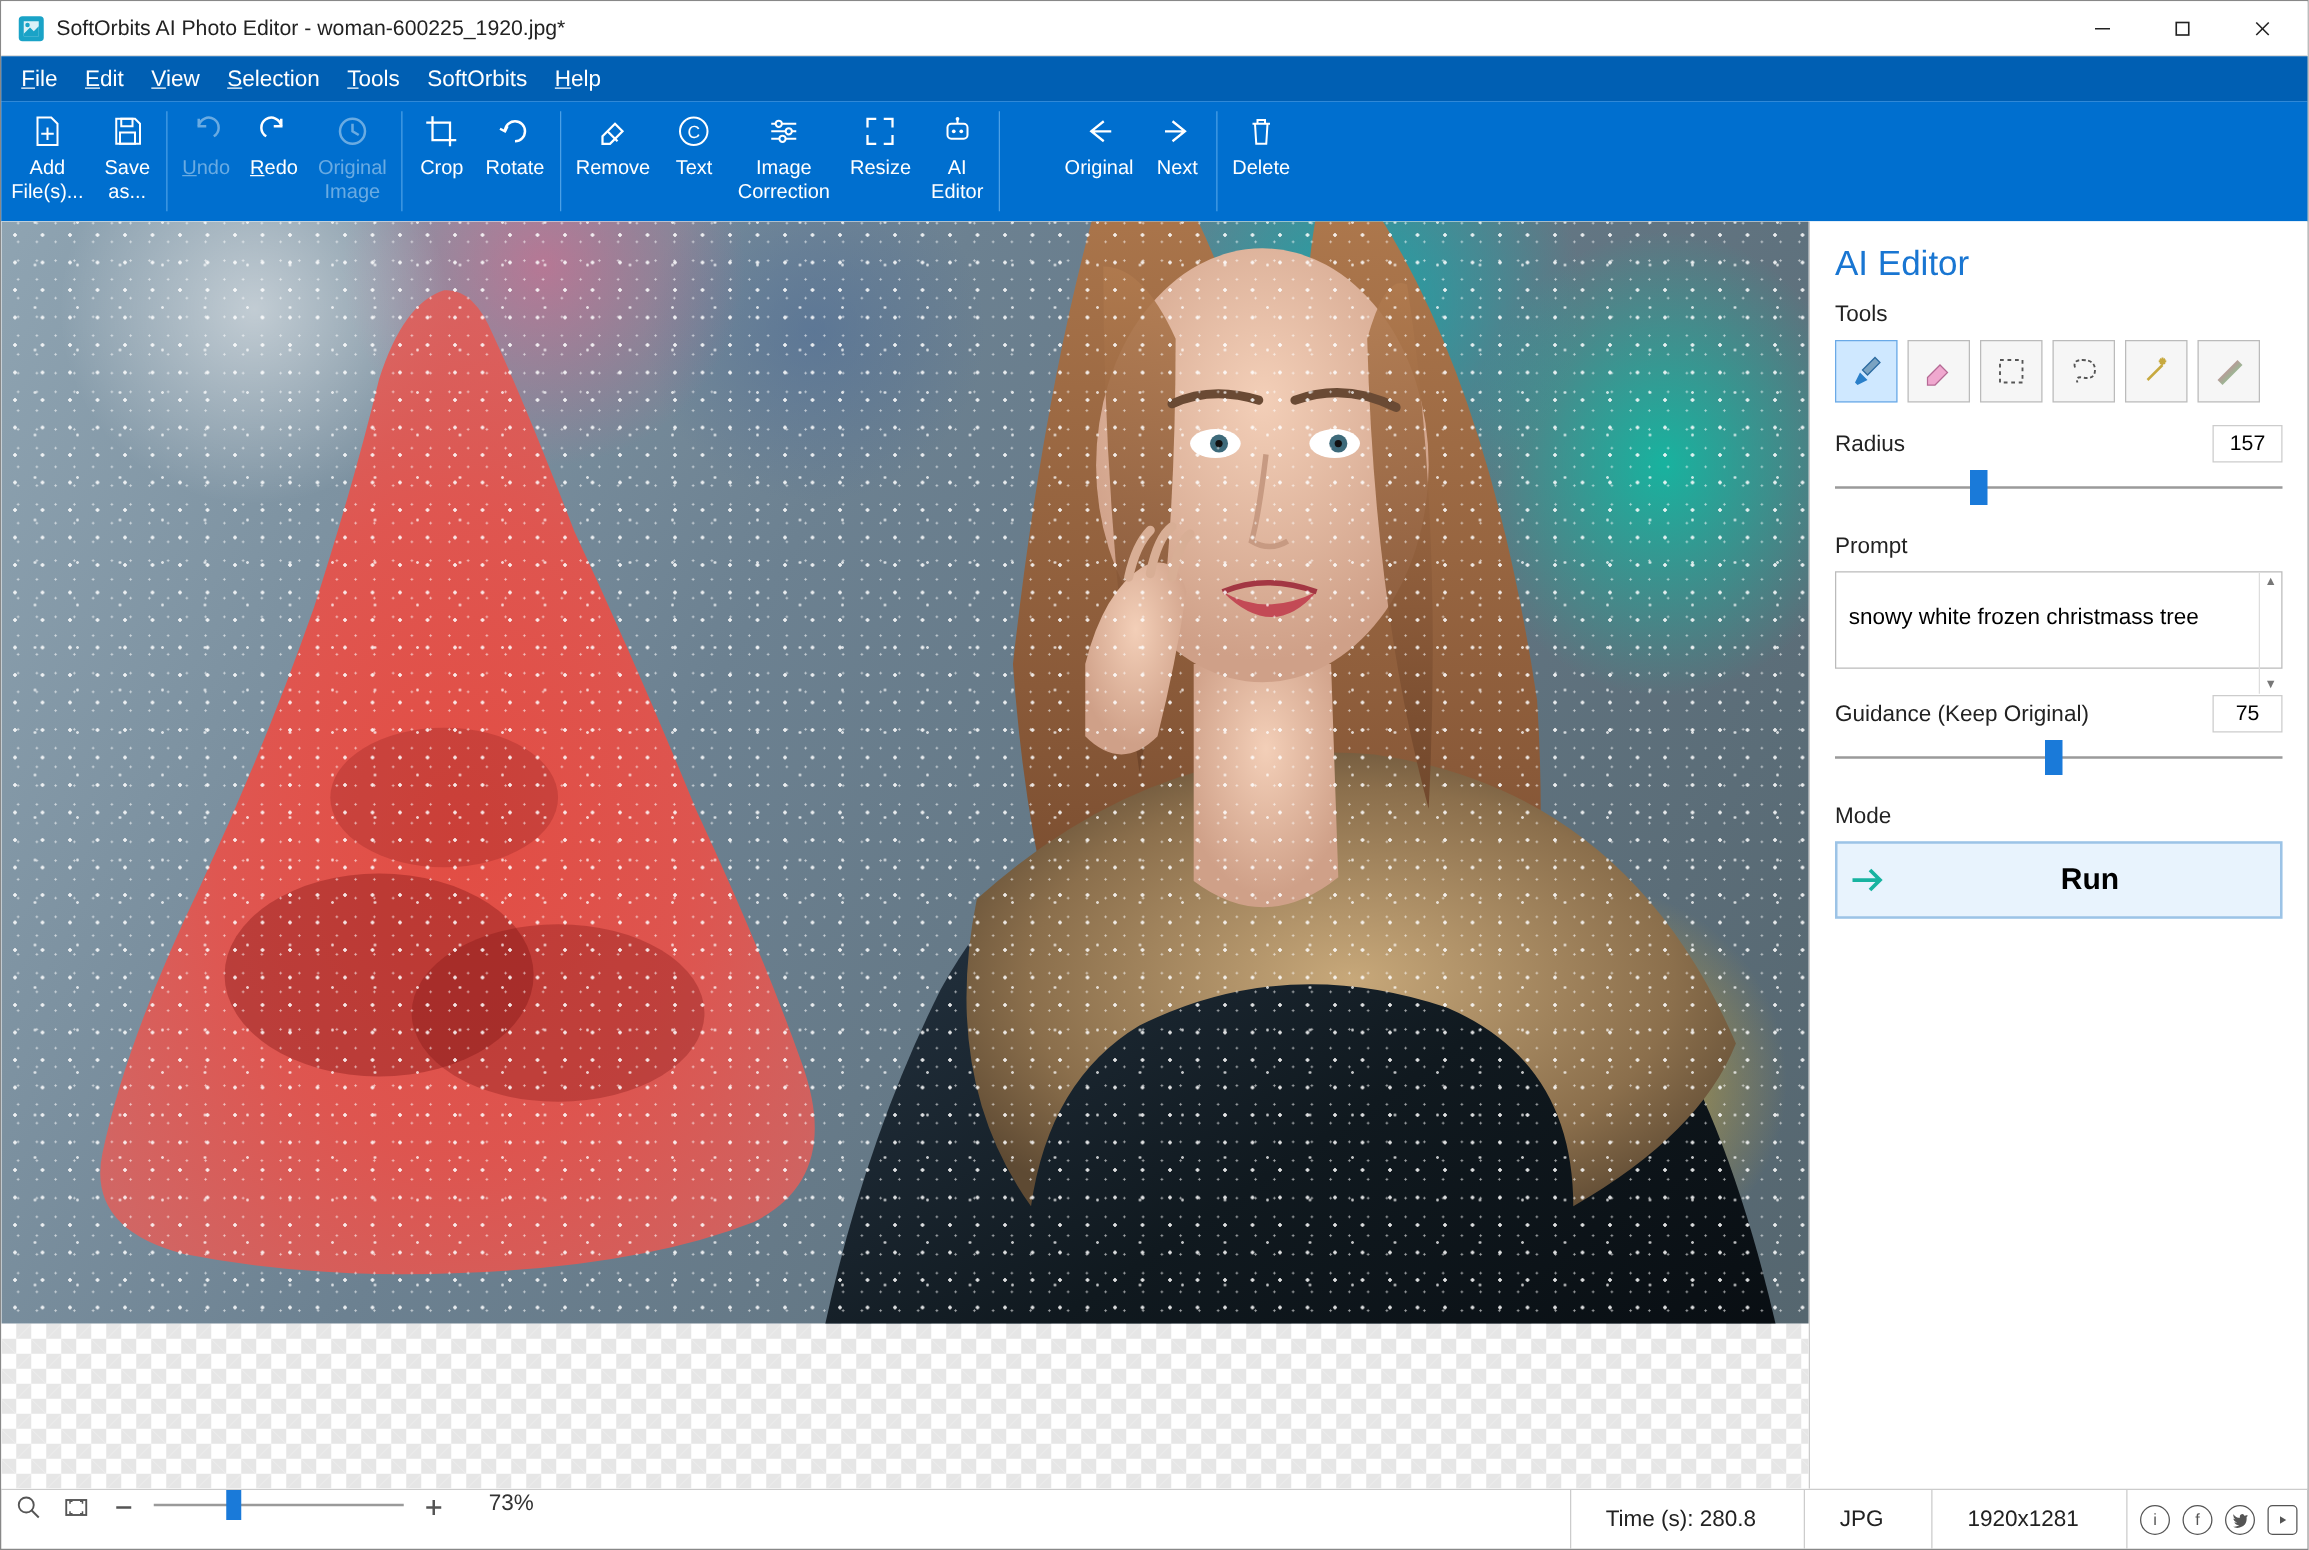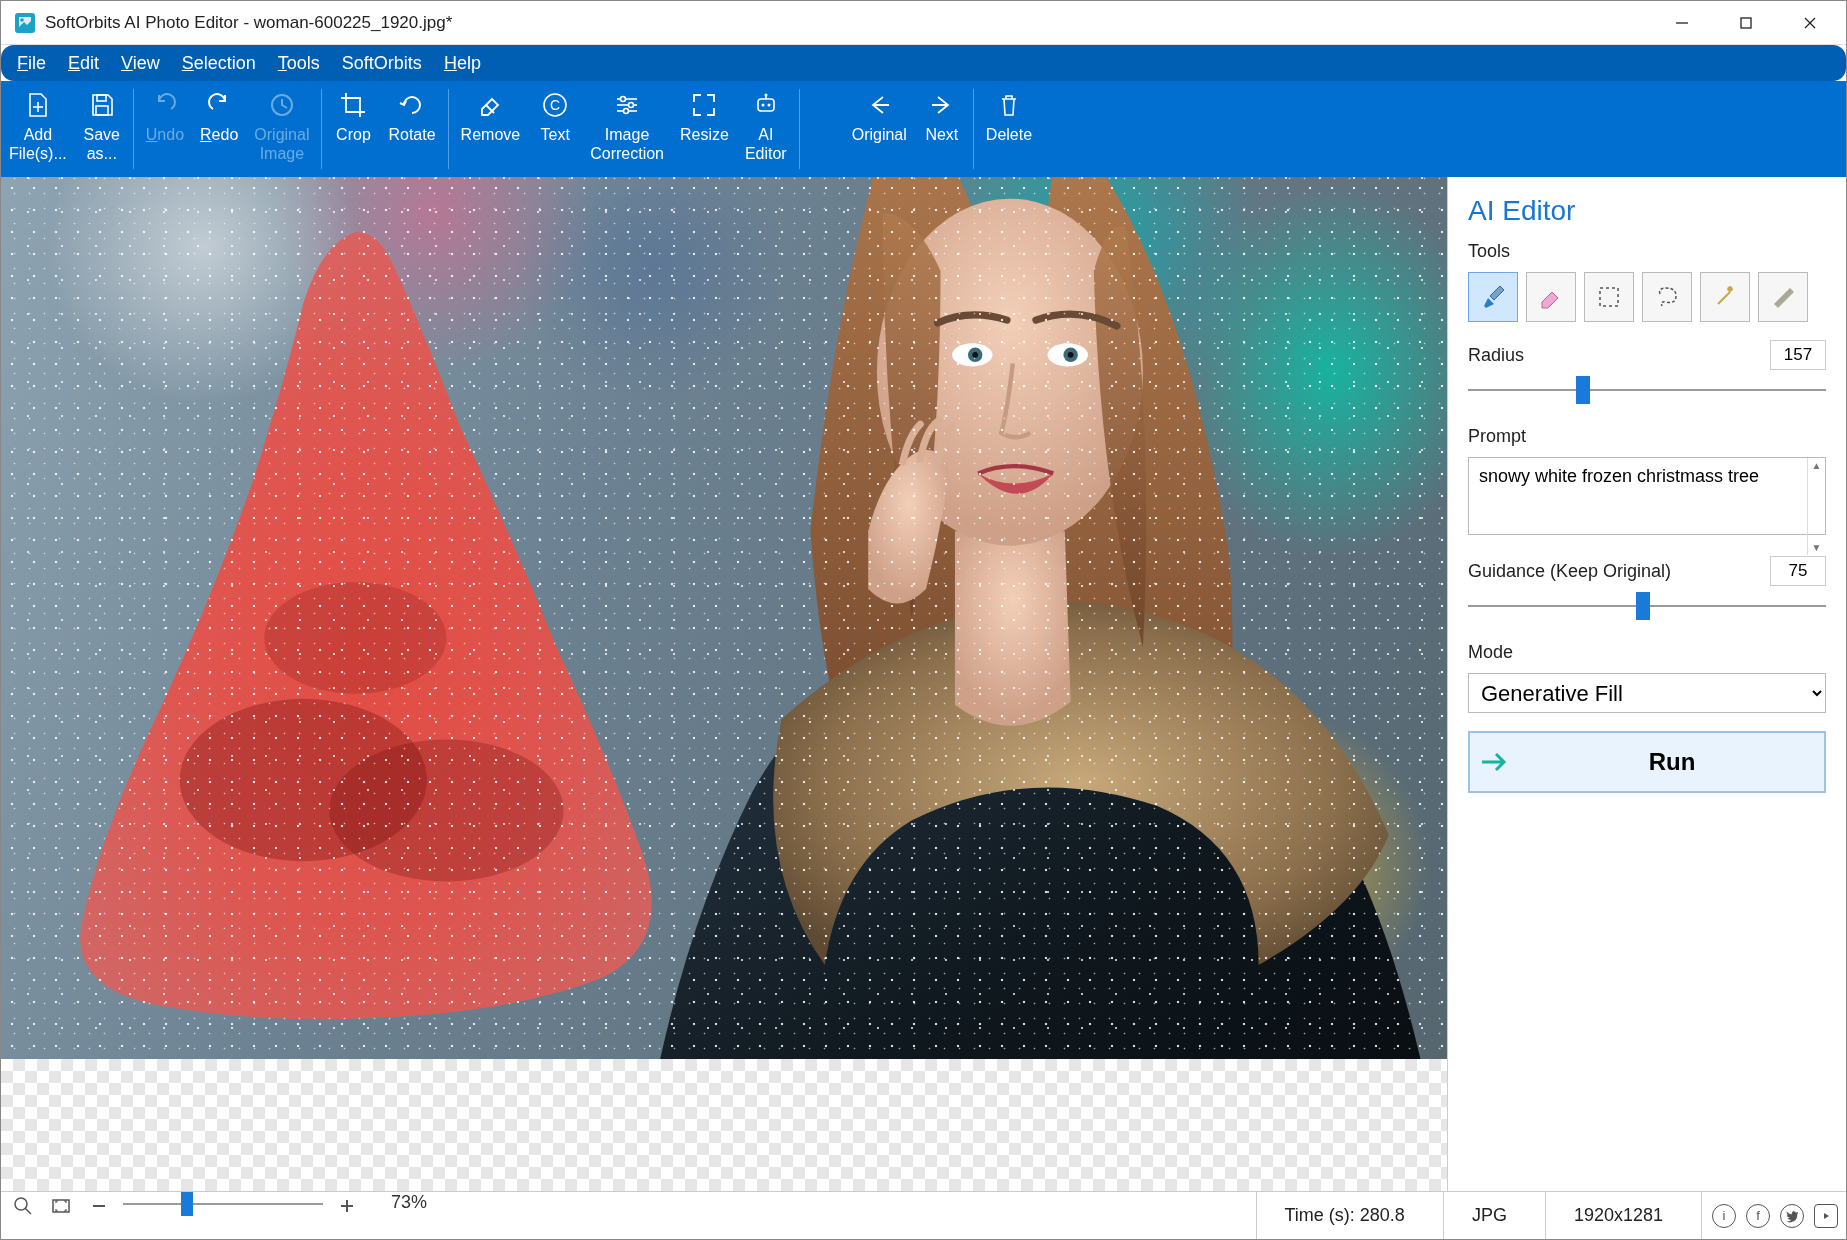--- a/index.html
+++ b/index.html
@@ -7,21 +7,21 @@
   .window { display: flex; flex-direction: column; width: 1847px; height: 1240px; border: 1px solid #888; background: #fff; }
 
   
   .titlebar { display: flex; align-items: center; height: 44px; background: #fff; border-bottom: 1px solid #ddd; padding: 0 4px; }
   .titlebar .app-icon { width: 24px; height: 24px; margin: 0 8px; }
   .titlebar .title-text { flex: 1; font-size: 17px; color: #222; }
   .winbtns { display: flex; }
   .winbtn { width: 64px; height: 44px; display: flex; align-items: center; justify-content: center; font-size: 16px; color: #222; }
 
   
-  .menubar { display: flex; align-items: center; height: 36px; background: #005fb3; padding: 0 6px; gap: 2px; border-radius: 13px; }
+  .menubar { display: flex; align-items: center; height: 36px; background: #005fb3; padding: 0 6px; gap: 2px; }
   .menuitem { color: #fff; font-size: 18px; padding: 4px 10px; cursor: default; }
   .menuitem u { text-decoration: underline; }
 
   
   .toolbar { display: flex; align-items: stretch; height: 96px; background: #006fcf; }
   .tbtn { display: flex; flex-direction: column; align-items: center; justify-content: flex-start; padding: 8px 8px 4px 8px; color: #fff; font-size: 16px; min-width: 54px; text-align: center; cursor: default; }
   .tbtn .ticon { width: 32px; height: 32px; display: flex; align-items: center; justify-content: center; margin-bottom: 4px; }
   .tbtn.disabled { color: #b0d3f0; opacity: 0.6; }
   .tbtn .tlabel { line-height: 1.2; }
   .tsep { width: 1px; background: #4ba0e6; margin: 8px 4px; }
@@ -74,21 +74,21 @@
   .tool-btn.active { background: #cfe8ff; border-color: #6aa9e6; }
 
   .param-row { display: flex; align-items: center; justify-content: space-between; margin-bottom: 6px; }
   .param-label { font-size: 18px; }
   .param-value { width: 56px; height: 30px; border: 1px solid #ccc; text-align: center; font-size: 17px; padding: 12px 4px; }
 
   .slider { position: relative; height: 28px; margin-bottom: 22px; }
   .slider .track { position:absolute; top: 50%; left:0; right:0; height: 2px; background: #9a9a9a; transform: translateY(-50%); }
   .slider .thumb { position:absolute; top: 50%; width: 14px; height: 28px; background: #1a7ad9; transform: translate(-50%,-50%); }
 
-  .prompt-box { width: 100%; height: 78px; border: 1px solid #bbb; padding: 8px 10px; font-size: 18px; resize: none; margin-bottom: 18px; font-family: inherit; }
+  .prompt-box { width: 100%; height: 78px; border: 1px solid #bbb; padding: 25px 10px; font-size: 18px; resize: none; margin-bottom: 18px; font-family: inherit; }
   .prompt-wrap { position: relative; }
   .prompt-scroll { position:absolute; right:1px; top:1px; bottom:1px; width:18px; border-left:1px solid #ddd; display:flex; flex-direction:column; justify-content:space-between; align-items:center; color:#777; font-size:10px; padding:2px 0; }
 
   .mode-select { width: 100%; height: 40px; border: 1px solid #bbb; font-size: 22px; padding: 2px 8px; margin-bottom: 18px; background:#fff; }
 
   .run-btn { width: 100%; height: 62px; border: 2px solid #9cc3e6; background: #e8f3fd; display:flex; align-items:center; font-size: 24px; font-weight: 700; color:#000; margin-bottom: 22px; cursor:pointer; }
   .run-btn .run-arrow { width: 50px; display:flex; justify-content:center; }
   .run-btn .run-text { flex:1; text-align:center; }
 
   .iter-row { display:flex; align-items:center; justify-content:space-between; }
@@ -470,23 +470,20 @@
       <div class="param-row">
         <div class="param-label">Guidance (Keep Original)</div>
         <input class="param-value" value="75" style="">
       </div>
       <div class="slider">
         <div class="track"></div>
           <div class="thumb" style="left: 49%;"></div>
       </div>
 
       <div class="section-label">Mode</div>
-      <select class="mode-select">
-        <option>Generative Fill</option>
-      </select>
 
       <button class="run-btn">
         <span class="run-arrow">
           <svg width="30" height="24" viewBox="0 0 30 24">
               <path d="M2 12 L22 12 M16 4 L24 12 L16 20" fill="none" stroke="#17b3a0" stroke-width="3"></path>
             </svg>
         </span>
         <span class="run-text">Run</span>
       </button>
 

